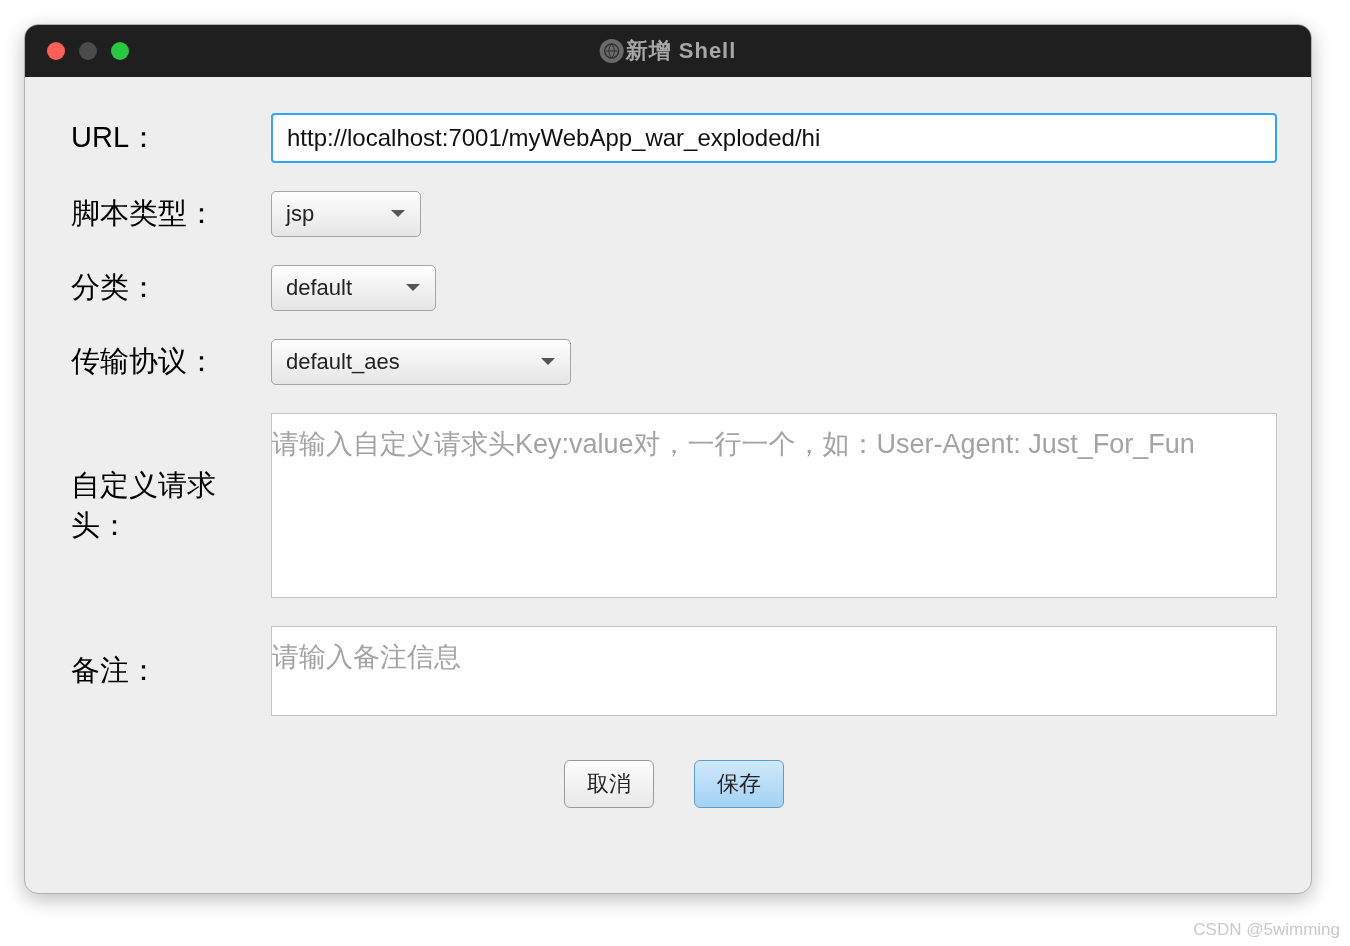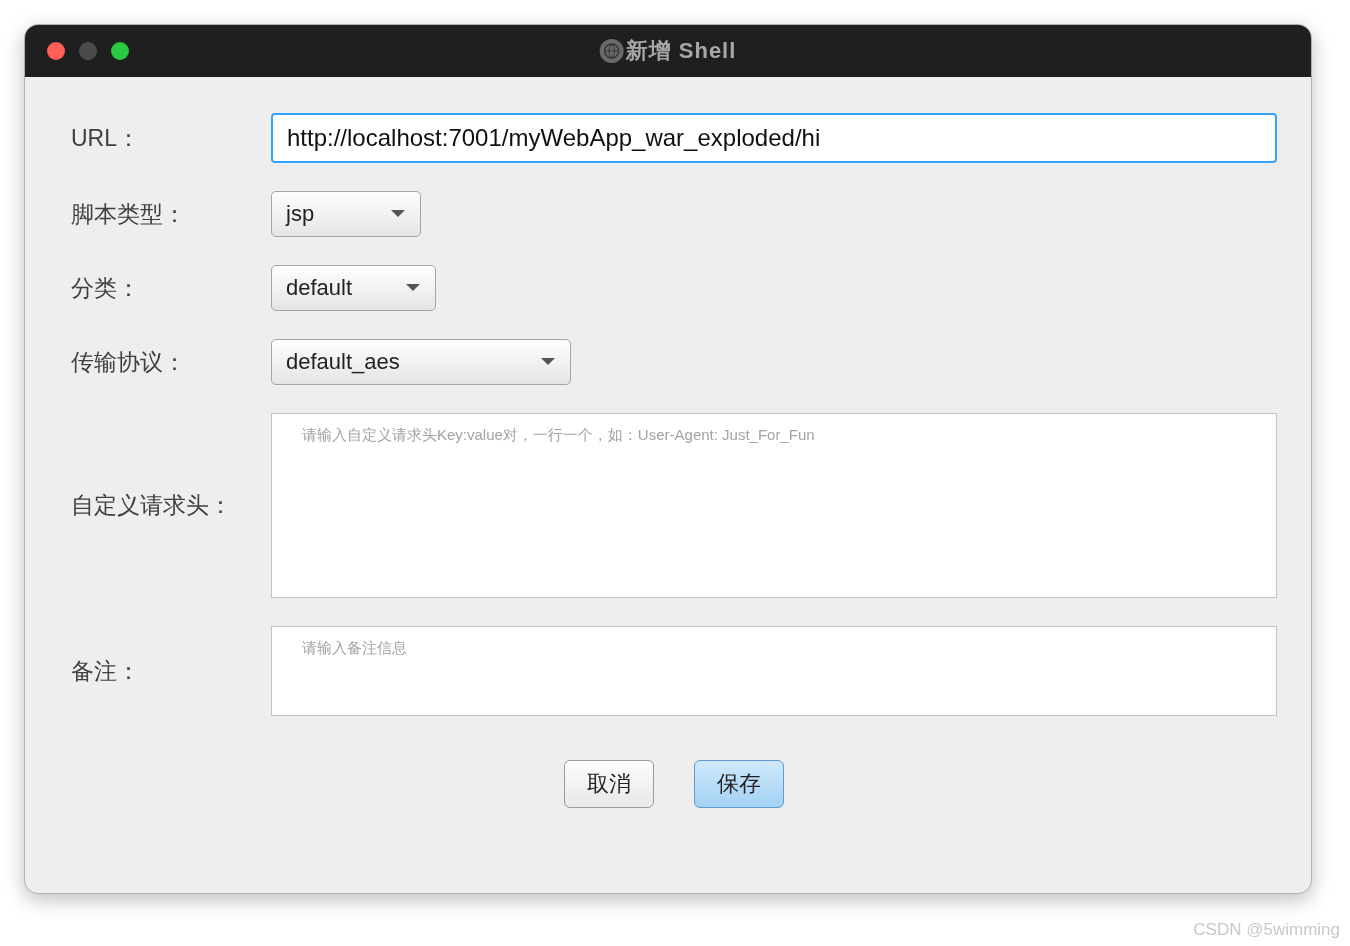--- a/index.html
+++ b/index.html
@@ -61,22 +61,22 @@
       padding: 36px 34px 0 46px;
     }
     .row {
       display: flex;
       align-items: center;
       margin-bottom: 28px;
     }
     .row.tall-header { align-items: center; }
     .row .label {
       width: 200px;
-      font-size: 23px;
-      color: #404040;
+      font-size: 29px;
+      color: #000000;
       flex-shrink: 0;
     }
     .url-input {
       flex: 1;
       height: 50px;
       font-size: 24px;
       padding: 0 14px;
       background: #fff;
       border: 2px solid #32a3ff;
       border-radius: 4px;
@@ -100,22 +100,22 @@
     }
     .dropdown .chev svg { display:block; }
     .dd-script   { width: 150px; }
     .dd-protocol { width: 300px; }
     .dd-category { width: 165px; }
     .textarea {
       flex: 1;
       resize: none;
       background: #fff;
       border: 1px solid #c3c3c3;
-      font-size: 15px;
-      padding: 12px 30px;
+      font-size: 27px;
+      padding: 12px 0;
       font-family: inherit;
       color: #b91c1c;
     }
     .textarea::placeholder { color: #a3a3a3; }
     .ta-headers { height: 185px; }
     .ta-remark  { height: 90px; }
     .buttons {
       display: flex;
       justify-content: center;
       gap: 40px;

